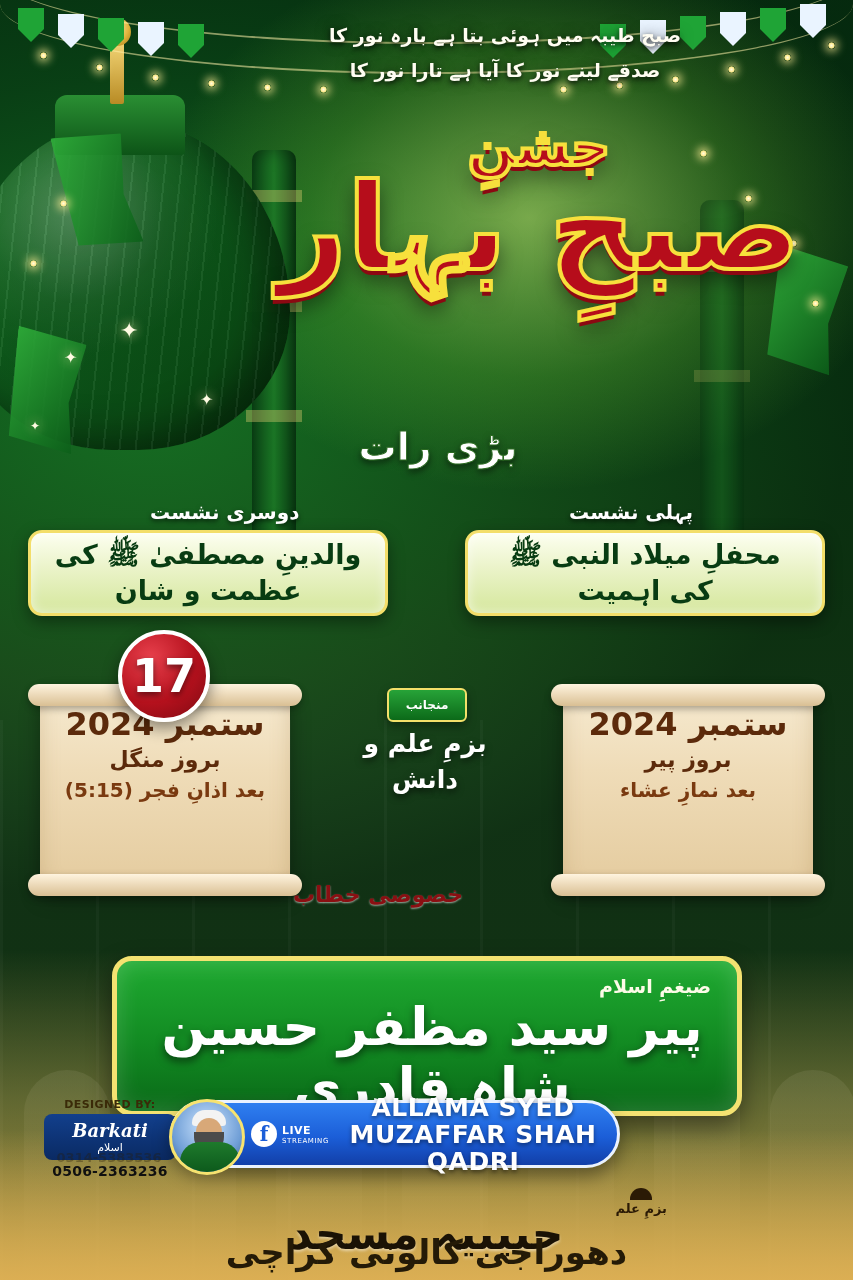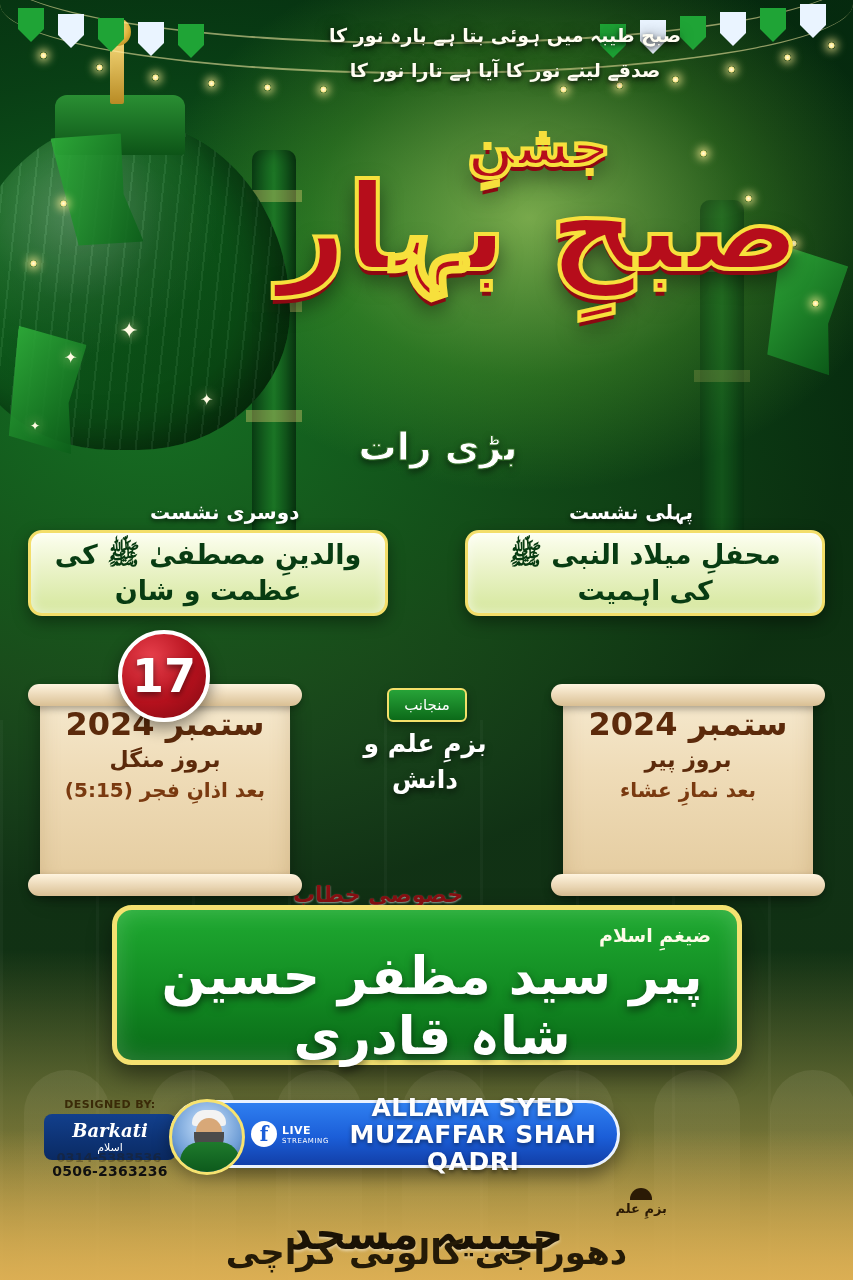--- a/index.html
+++ b/index.html
@@ -211,40 +211,40 @@
     text-shadow:0 3px 6px rgba(0,0,0,0.5);
   }
   .daybadge.d16 { right:118px; top:630px; }
   .daybadge.d17 { left:118px; top:630px; }
 
   .mid-tag {
     position:absolute; right:386px; top:688px;
     width:80px; height:34px;
     background:linear-gradient(180deg,#27a338,#0c6a19);
     border:2px solid #f3e06a; border-radius:6px;
-    color:#fff; font-size:15px; font-weight:normal;
+    color:#fff; font-size:12px; font-weight:bold;
     display:flex; align-items:center; justify-content:center;
     direction:rtl;
     box-shadow:0 4px 10px rgba(0,0,0,0.35);
   }
   .mid-text {
     position:absolute; right:352px; top:726px; width:152px;
     direction:rtl; text-align:center;
     color:#ffffff; font-weight:bold; font-size:25px; line-height:1.45;
     text-shadow:0 3px 7px rgba(0,0,0,0.6);
   }
 
   .khitab {
     position:absolute; right:300px; top:882px; width:260px;
     text-align:left; direction:rtl;
     color:#8a0f12; font-size:22px; font-weight:bold;
     text-shadow:0 1px 2px rgba(255,255,255,0.6);
   }
   .speaker-box {
-    position:absolute; left:112px; top:905px; width:630px; height:160px;
+    position:absolute; left:112px; top:956px; width:630px; height:160px;
     background:linear-gradient(180deg,#1faa31 0%,#128a22 55%,#0a6a18 100%);
     border:5px solid #f4e271;
     border-radius:20px;
     box-shadow:0 10px 24px rgba(0,0,0,0.45), inset 0 0 24px rgba(255,255,255,0.18);
     text-decoration:underline;
   }
   .speaker-sub {
     position:absolute; top:14px; right:26px; width:250px;
     direction:rtl; text-align:right;
     color:#fdfbe8; font-size:19px; font-weight:bold;

